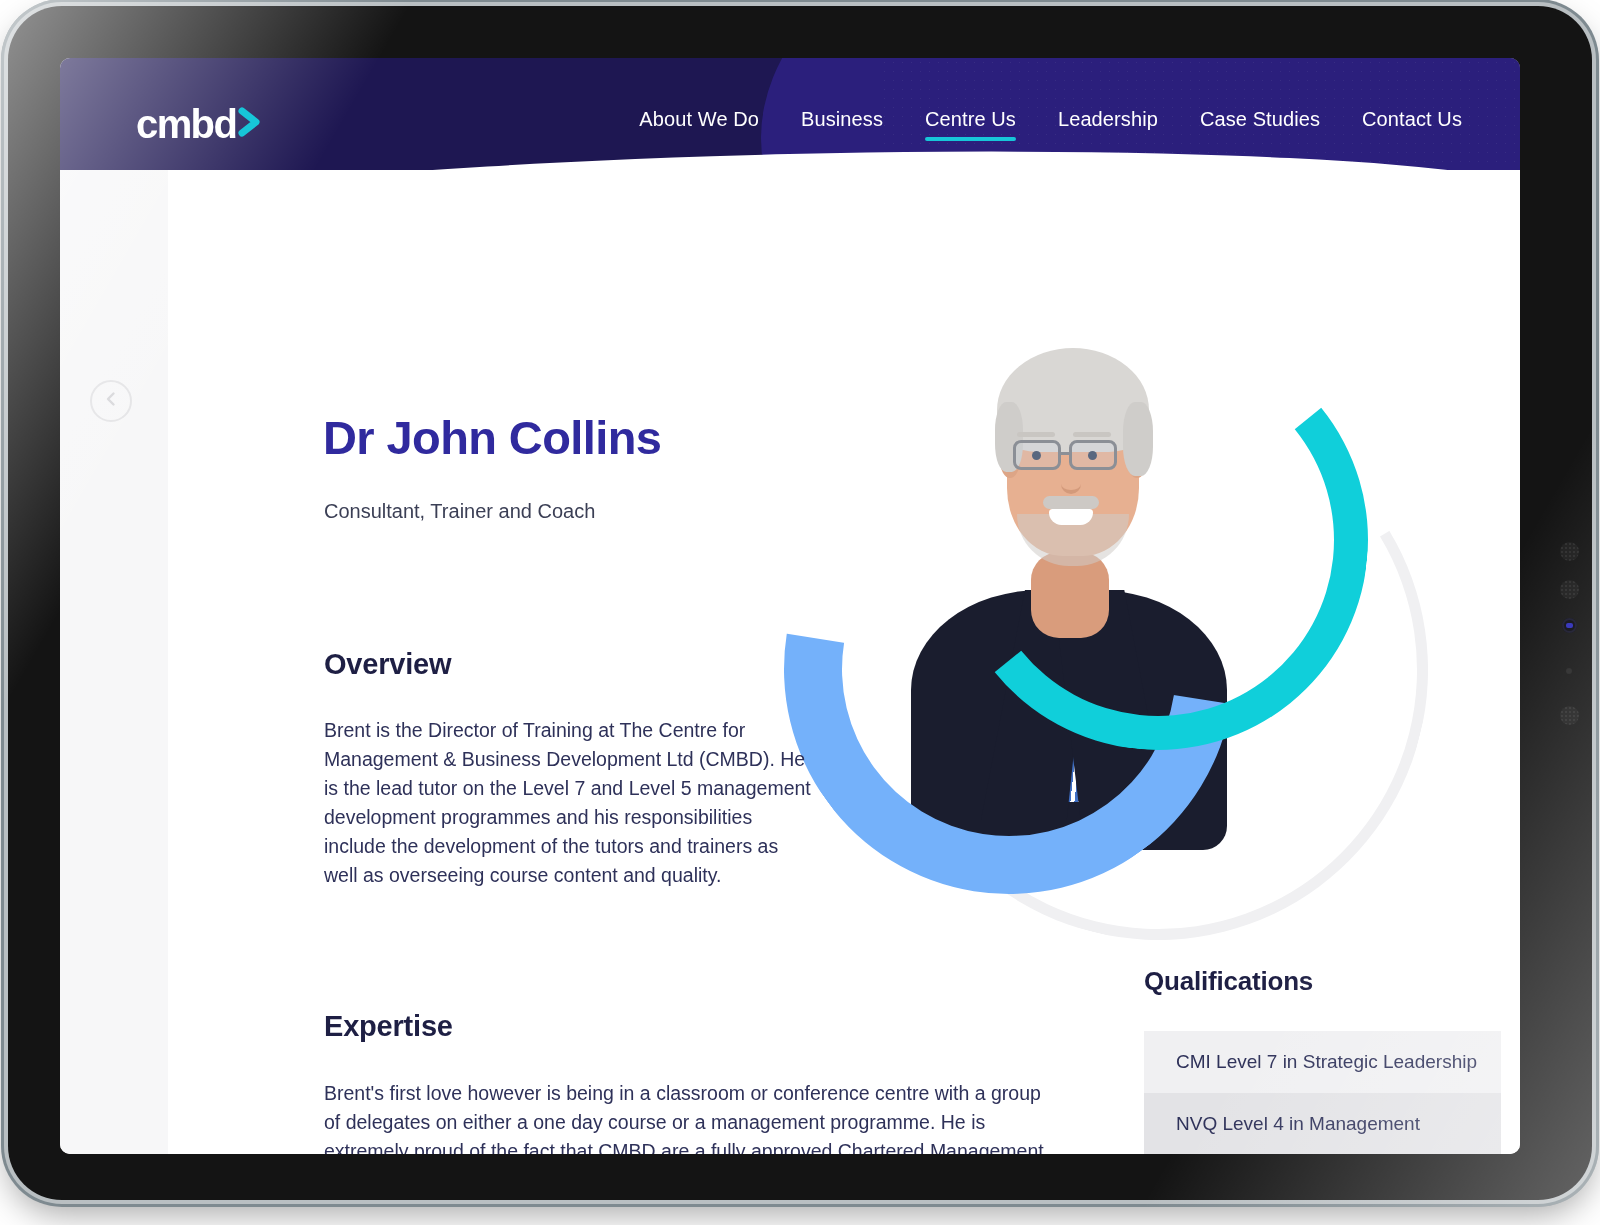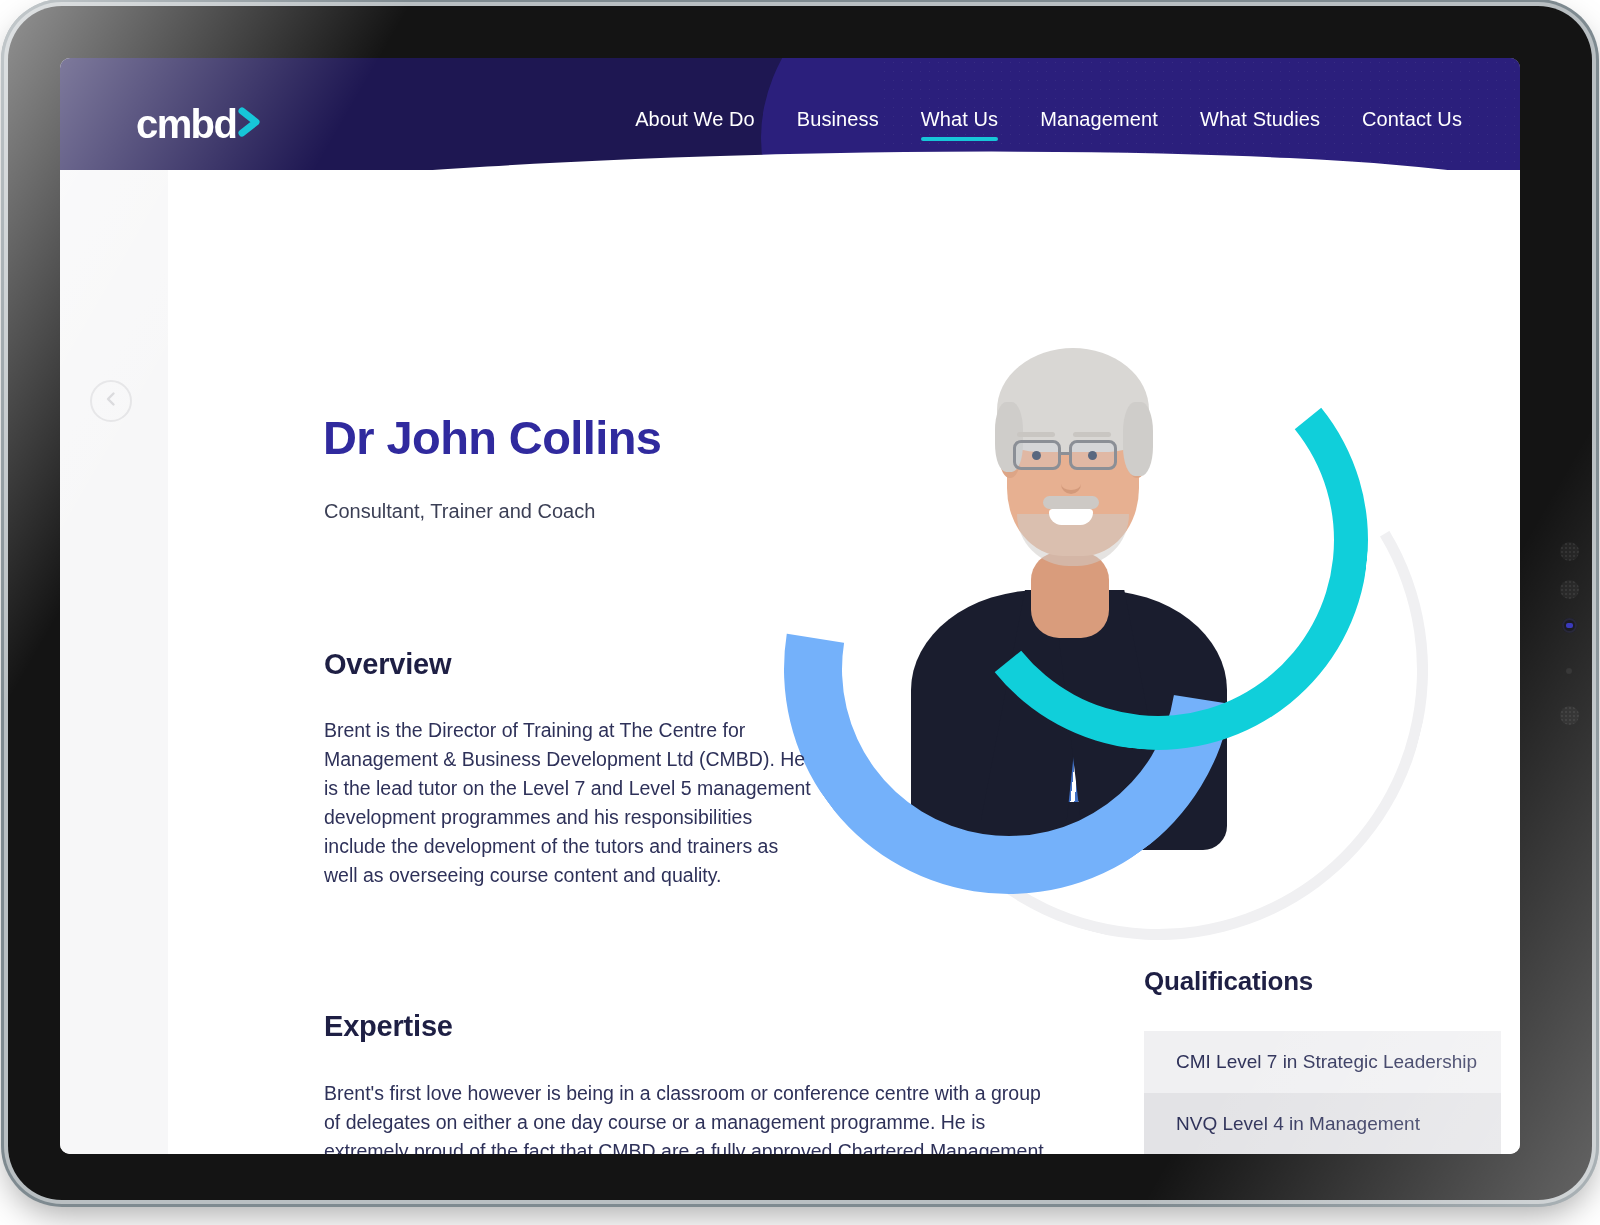--- a/index.html
+++ b/index.html
@@ -463,23 +463,23 @@
         <span class="chev">
           <svg width="24" height="30" viewBox="0 0 24 30">
             <path d="M4 4 L18 15 L4 26" fill="none" stroke="#17c6d8" stroke-width="7" stroke-linecap="round" stroke-linejoin="round"></path>
           </svg>
         </span>
       </a>
 
       <nav id="main-nav">
         <span class="nav-item">About We Do</span>
         <span class="nav-item">Business</span>
-        <span class="nav-item active">What Us</span>
-        <span class="nav-item">Management</span>
-        <span class="nav-item">What Studies</span>
+        <span class="nav-item active">Centre Us</span>
+        <span class="nav-item">Leadership</span>
+        <span class="nav-item">Case Studies</span>
         <span class="nav-item">Contact Us</span>
       </nav>
     </header>
 
     <aside id="left-rail">
       <div id="back-button">
         <span>
           <svg width="16" height="16" viewBox="0 0 16 16">
             <path d="M10.5 2.5 L5 8 L10.5 13.5" fill="none" stroke="#d7d7da" stroke-width="2.4" stroke-linecap="round" stroke-linejoin="round"></path>
           </svg>

